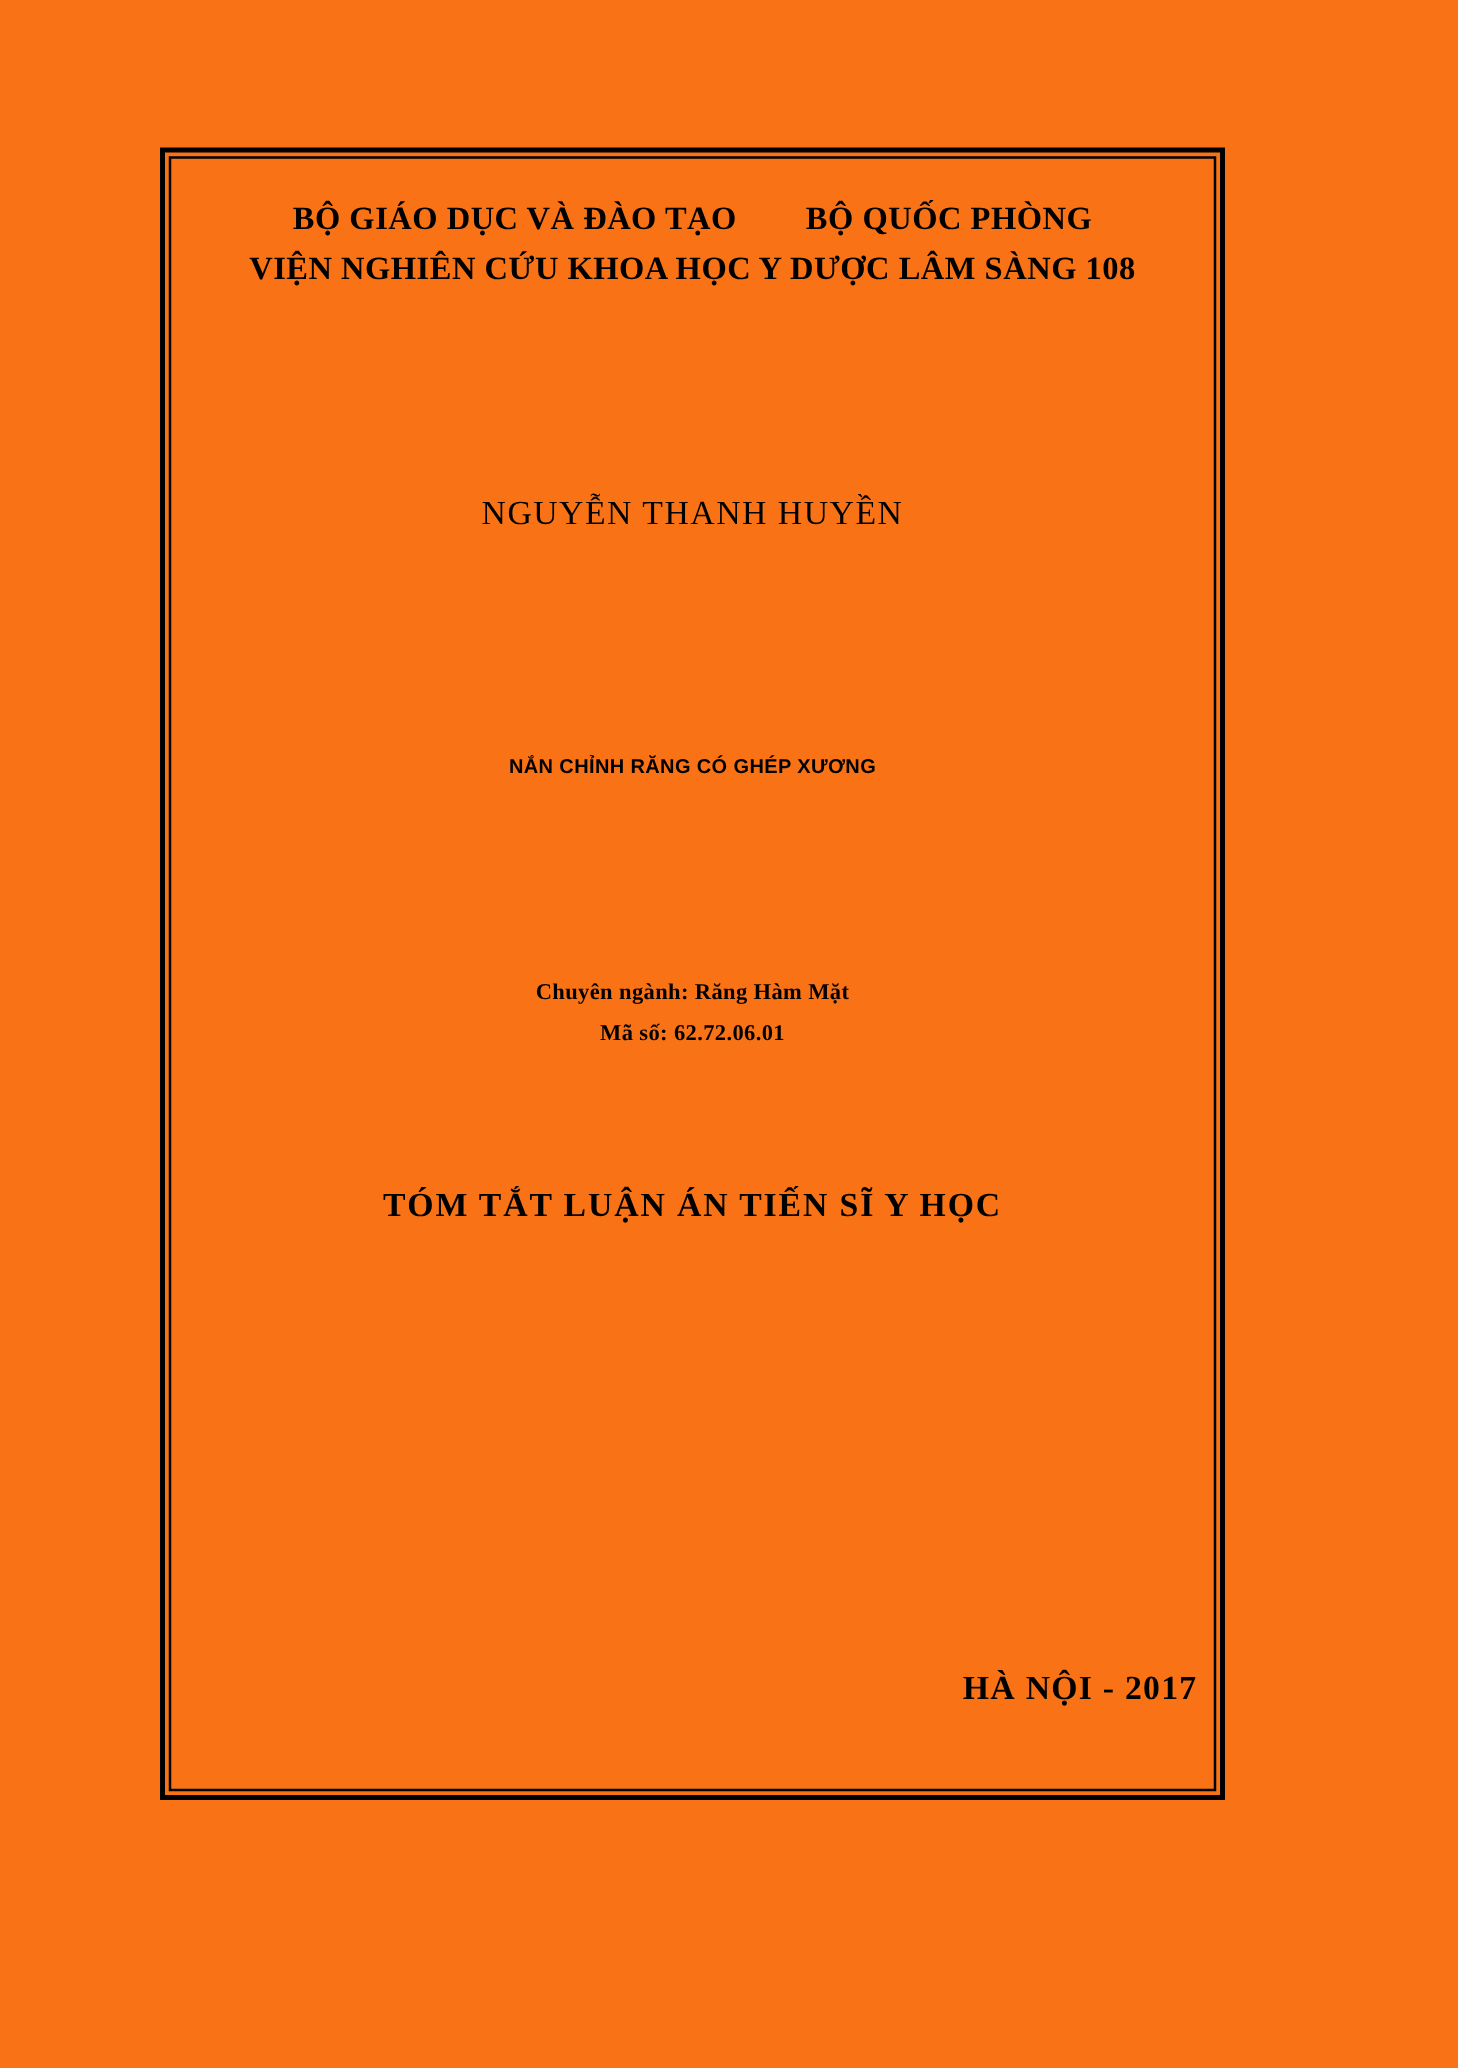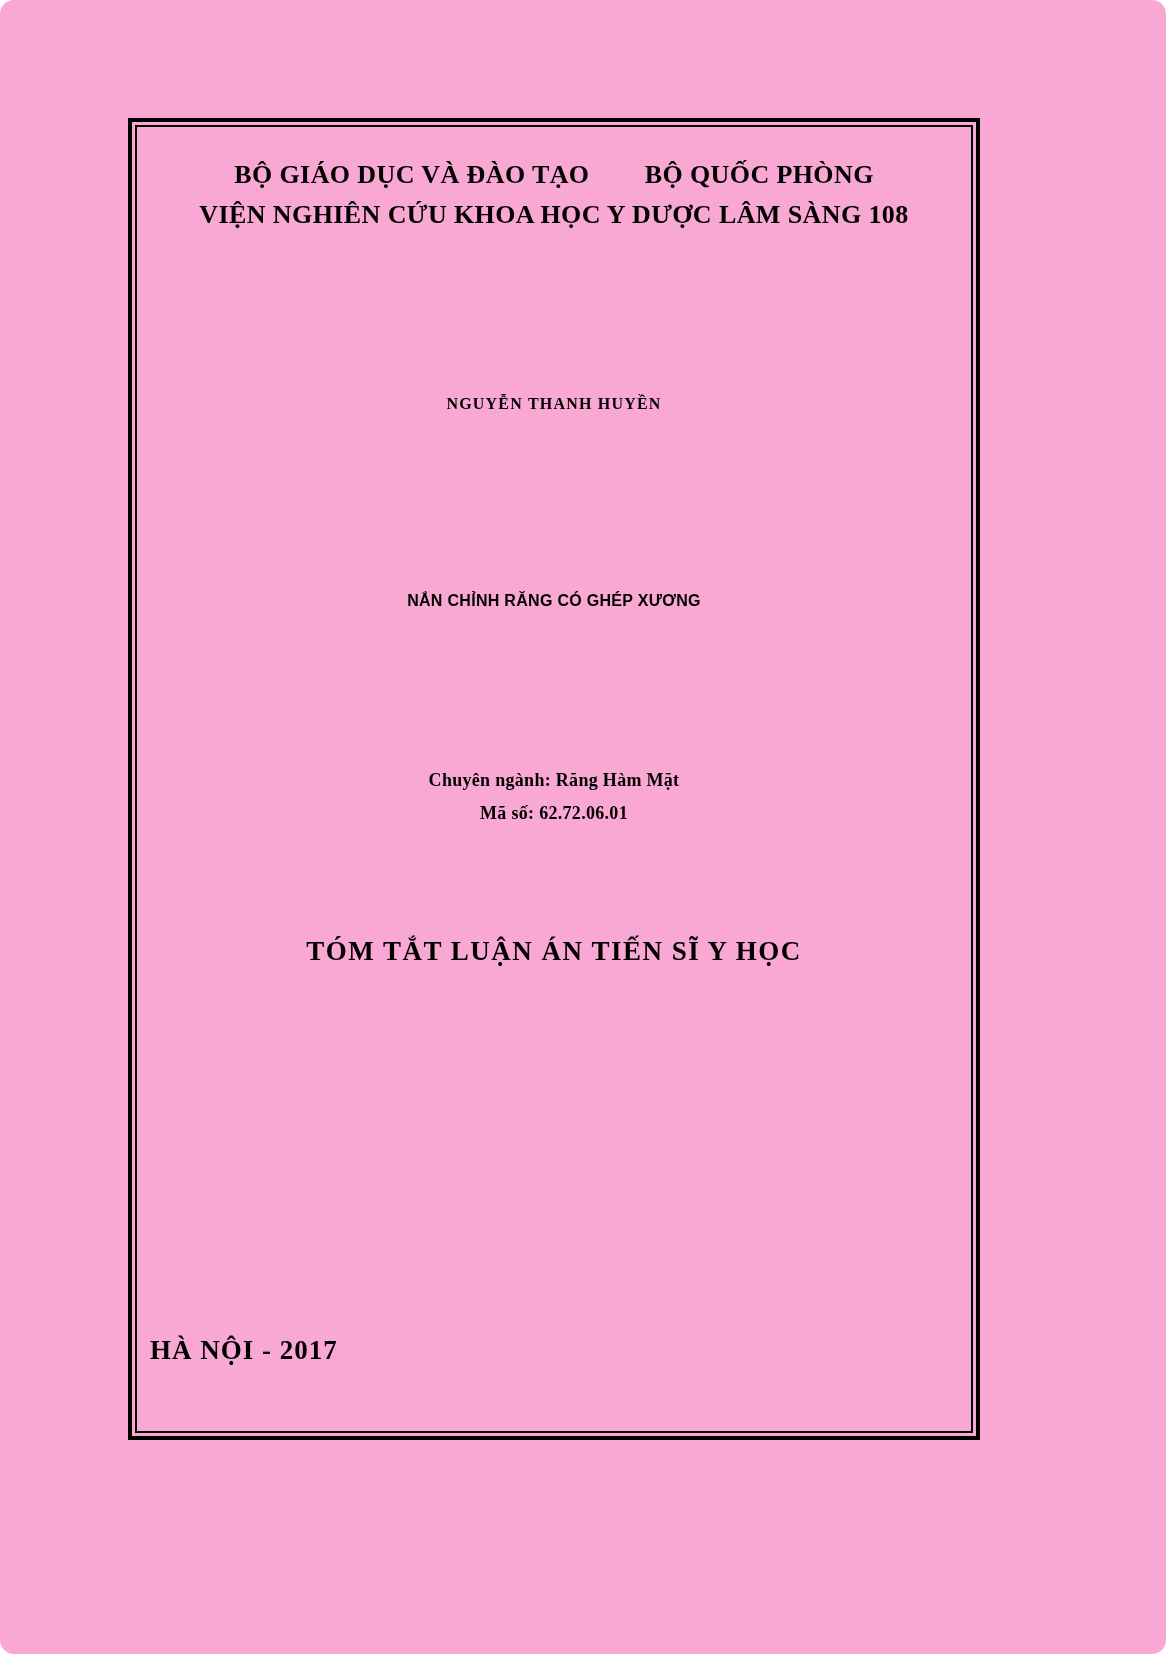--- a/index.html
+++ b/index.html
@@ -13,22 +13,21 @@
     font-family: "Liberation Serif", serif;
     color: #000000;
     position: relative;
   }
   .page {
     position: absolute;
     left: 0;
     top: 0;
     width: 1166px;
     height: 1654px;
-    background: #f9a8d4;
-    border-radius: 14px;
+    background: #f97316;
   }
   
   .frame-outer {
     position: absolute;
     left: 128px;
     top: 118px;
     width: 852px;
     height: 1322px;
     border: 4px solid #000000;
     box-sizing: border-box;
@@ -59,22 +58,22 @@
     white-space: pre;
   }
   .institute {
     margin-top: 10px;
     font-size: 26px;
     font-weight: bold;
     letter-spacing: 0.4px;
   }
   .author {
     margin-top: 165px;
-    font-size: 16px;
-    font-weight: bold;
+    font-size: 27px;
+    font-weight: normal;
     letter-spacing: 1.2px;
   }
   .title-block {
     margin-top: 175px;
     font-family: "Liberation Sans", sans-serif;
   }
   .title-line {
     font-size: 22px;
     font-weight: bold;
     line-height: 1.62;
@@ -96,21 +95,21 @@
     margin-top: 105px;
     font-size: 27px;
     font-weight: bold;
     letter-spacing: 1.5px;
   }
   .place-year {
     position: absolute;
     left: 0;
     top: 1195px;
     width: 808px;
-    text-align: left;
+    text-align: right;
     font-size: 27px;
     font-weight: bold;
     letter-spacing: 1px;
   }
 </style>
 </head>
 <body>
 
 <div class="page">
 

